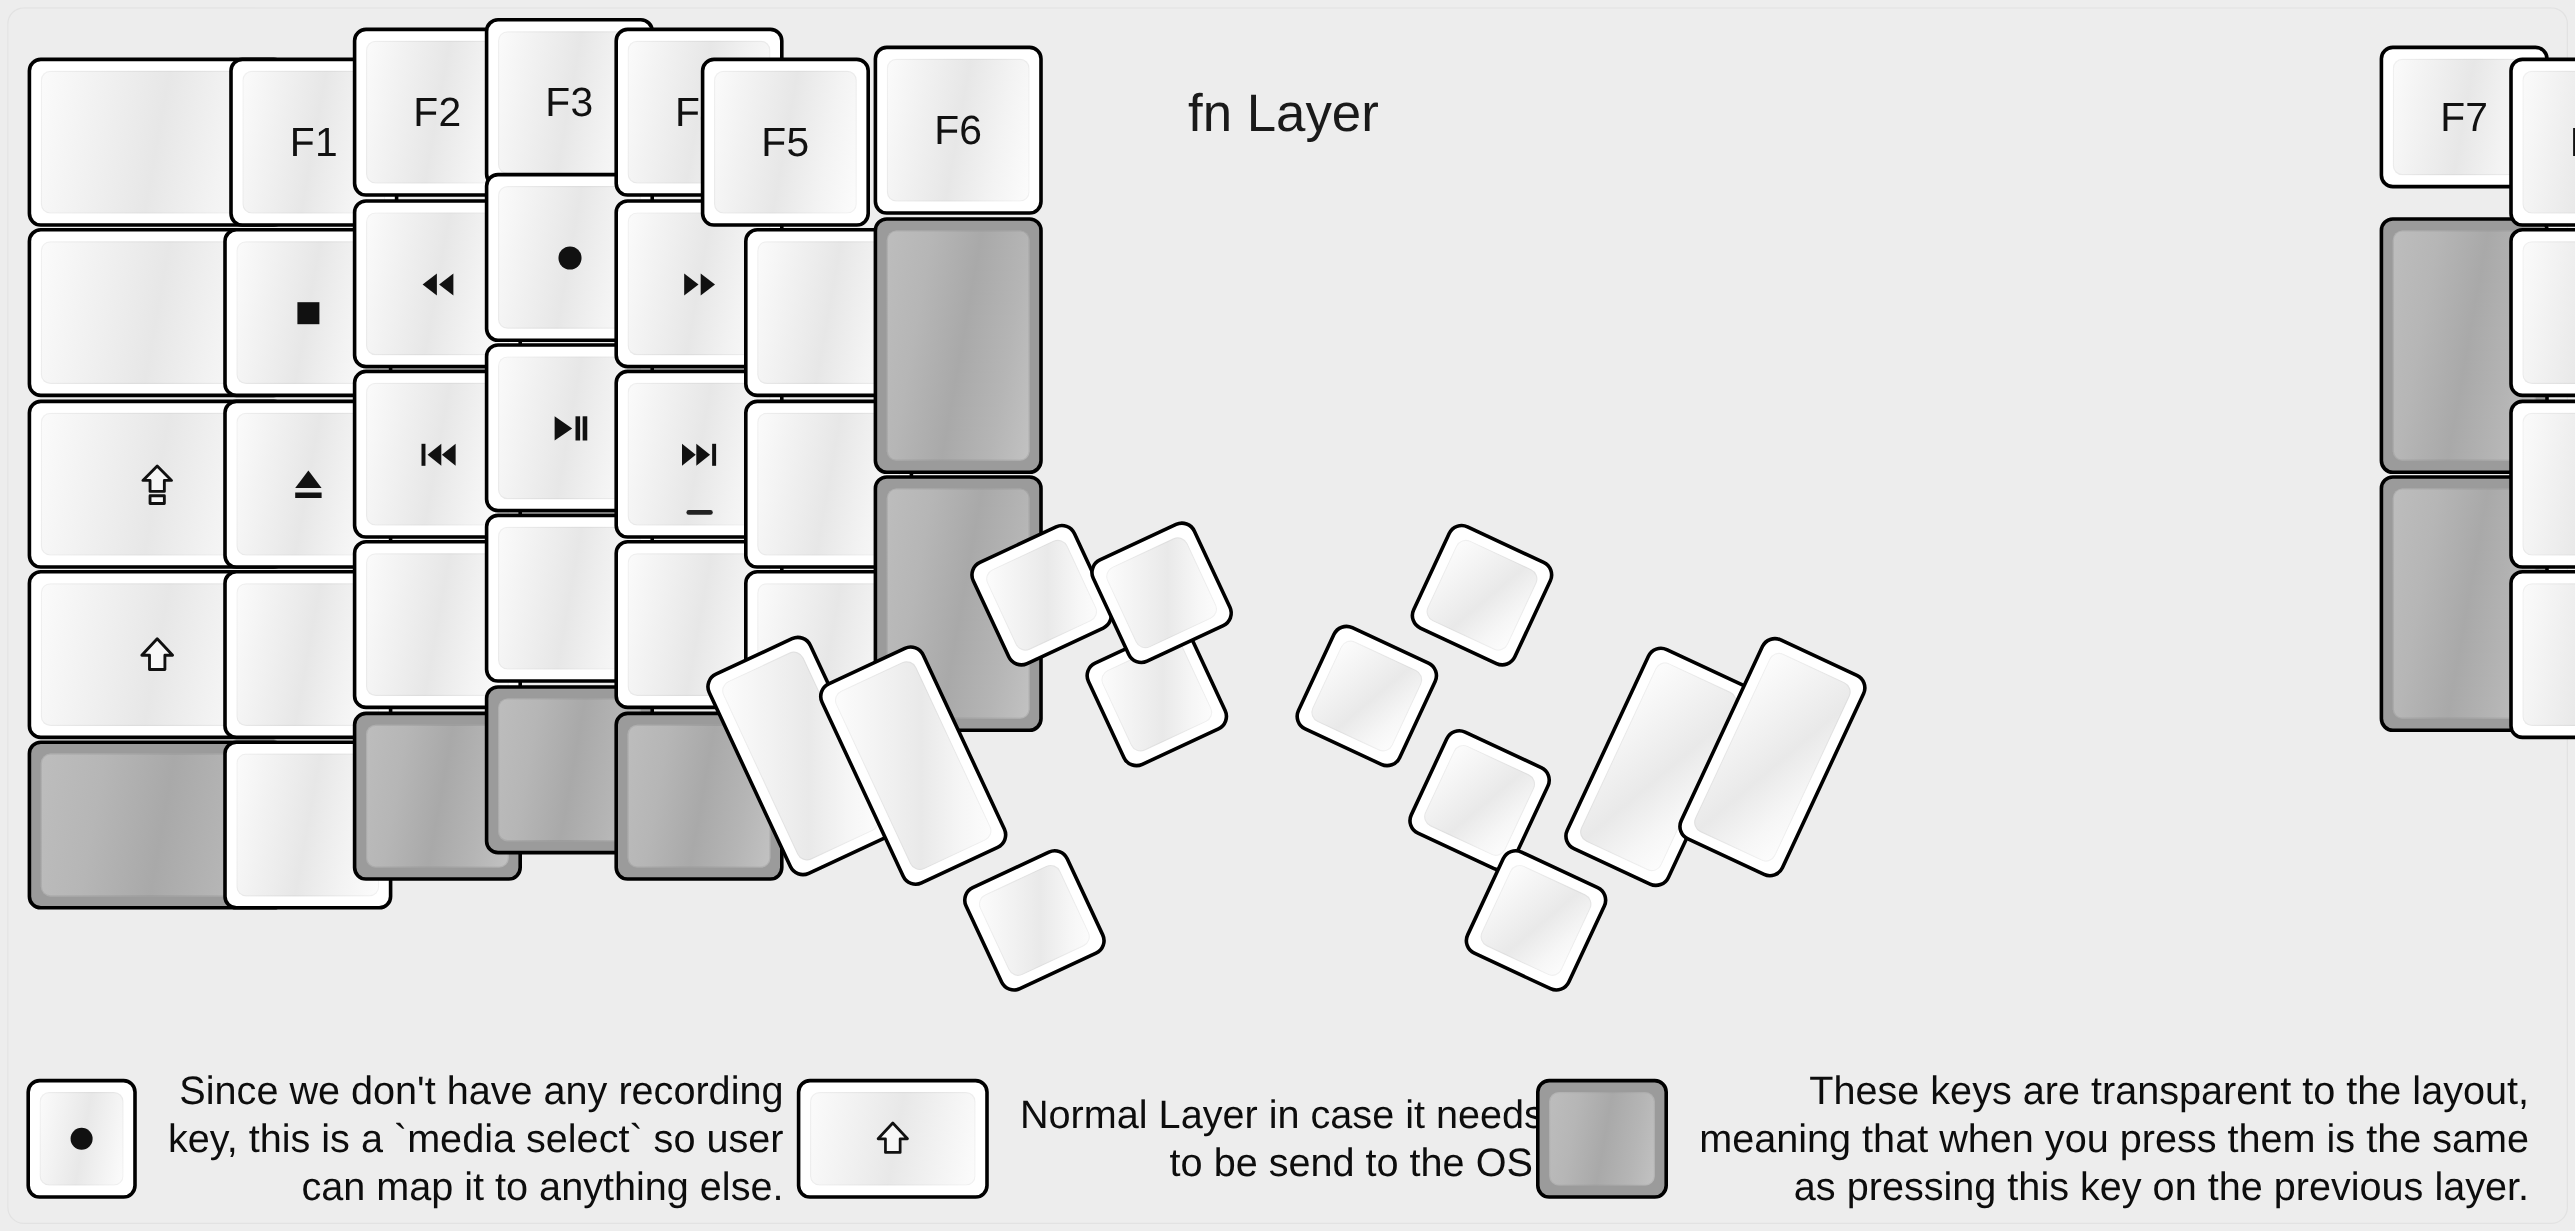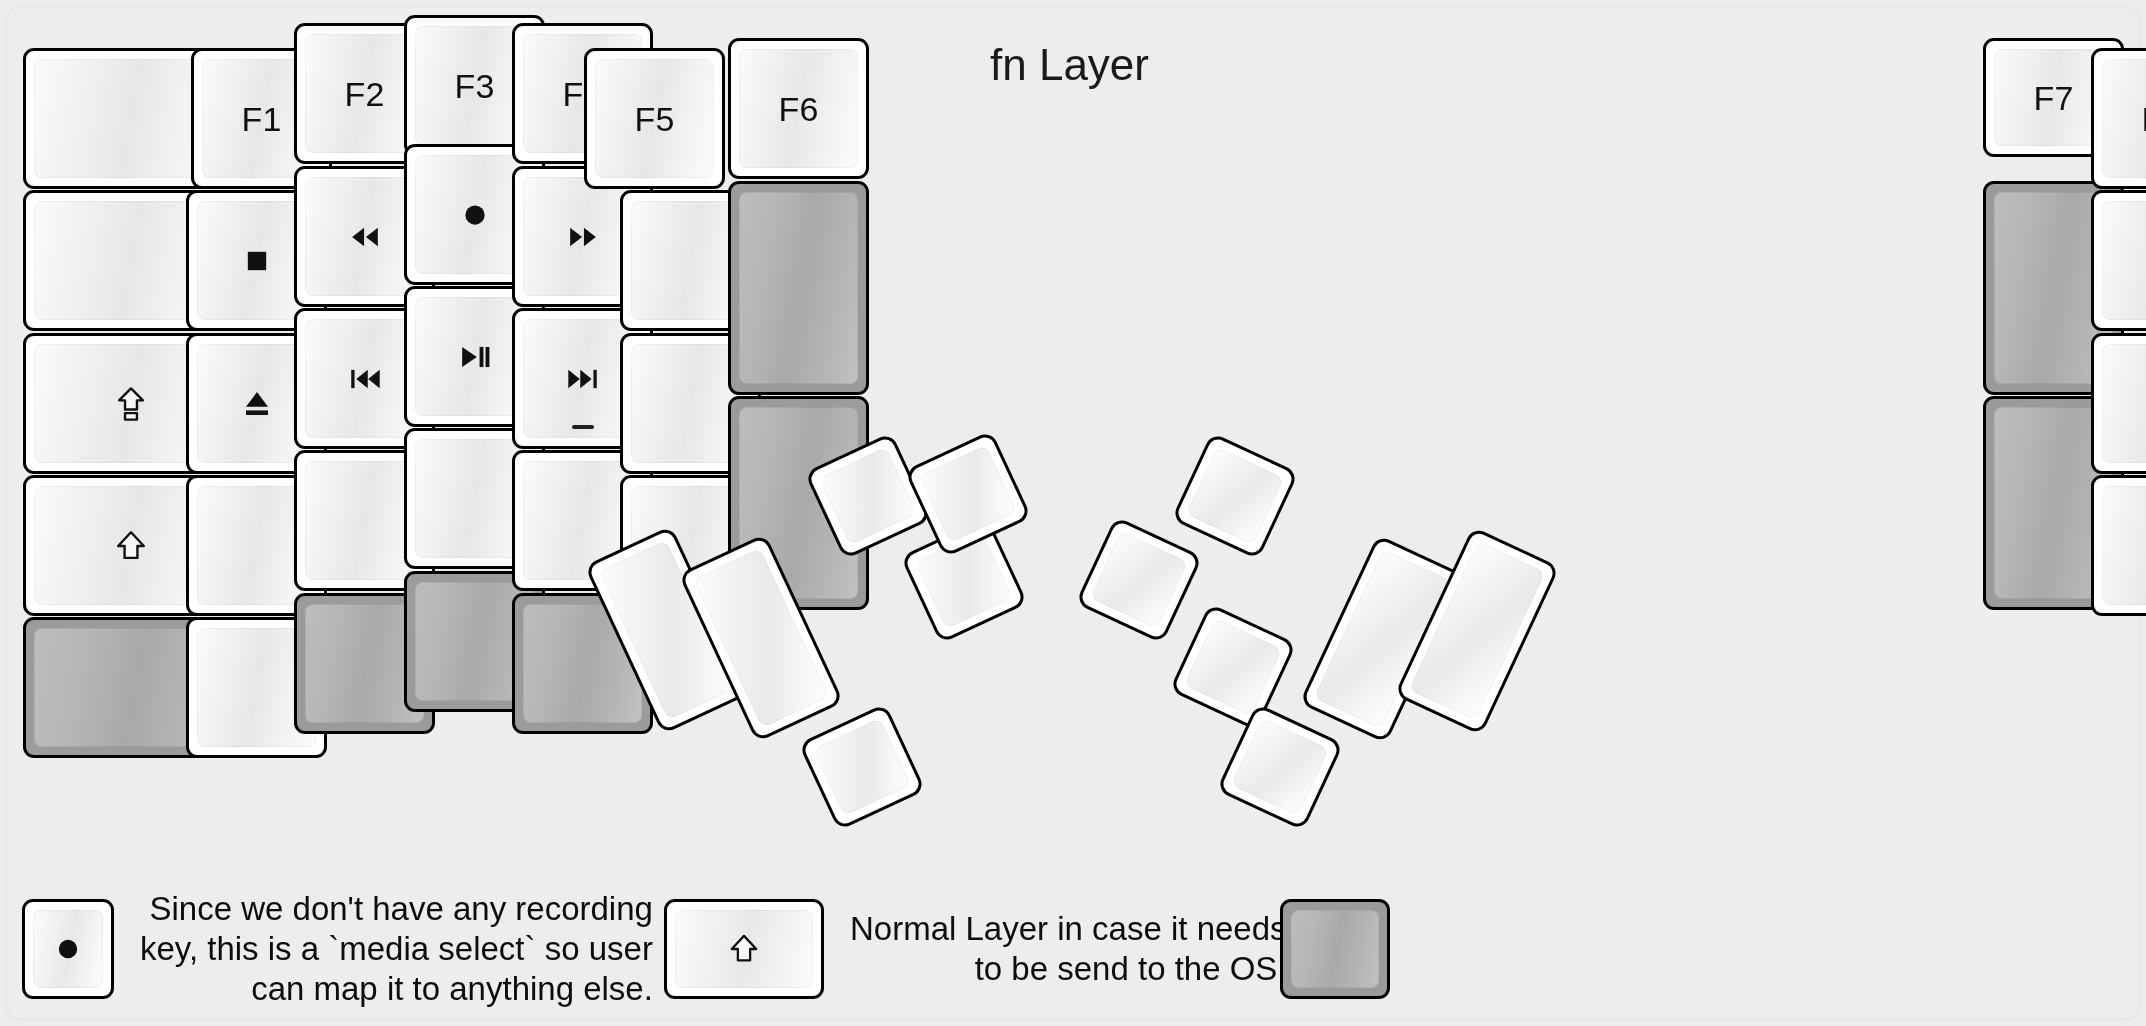--- a/index.html
+++ b/index.html
@@ -66,21 +66,21 @@
     background:#222;
     border-radius:2px;
   }
 
   
   .glyph{display:block;}
 
   
   #title{
     position:absolute;
-    left:990px; top:40px;
+    left:990px; top:70px;
     font-size:44px;
     color:#1a1a1a;
     white-space:nowrap;
     user-select:none;
   }
 
   
   .thumb{
     position:absolute;
     box-sizing:border-box;
@@ -418,14 +418,17 @@
           </span>
         </div>
       </div>
       <div class="legend-text">Normal Layer in case it needs
 to be send to the OS.</div>
     </div>
     <div class="legend-item" style="left: 1280px; top: 0px; height: 154px;">
       <div class="legend-key trans" style="width: 110px; height: 100px;">
         <div class="cap"></div>
       </div>
+      <div class="legend-text">These keys are transparent to the layout,
+meaning that when you press them is the same
+as pressing this key on the previous layer.</div>
     </div>
   </div>
 
 </body></html>

